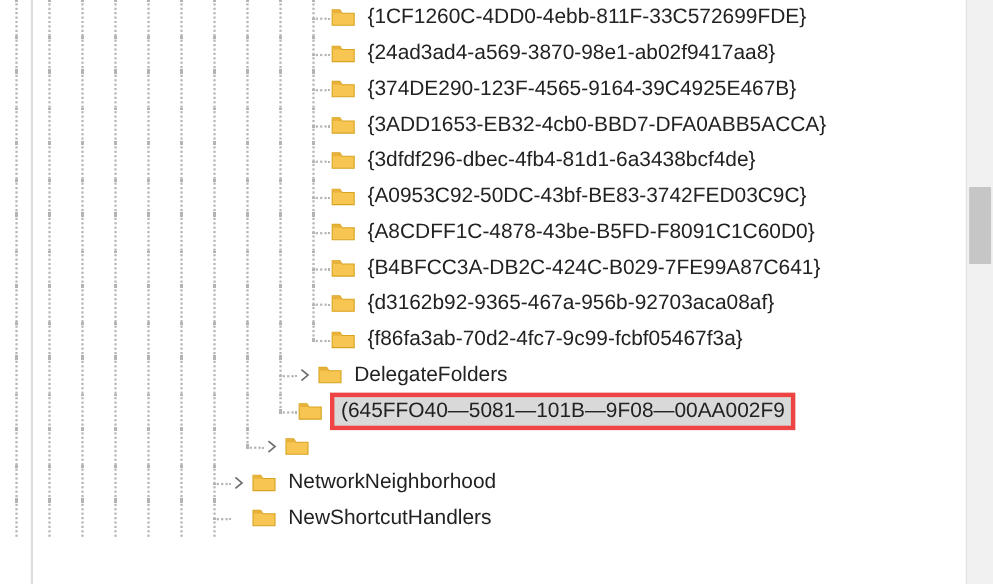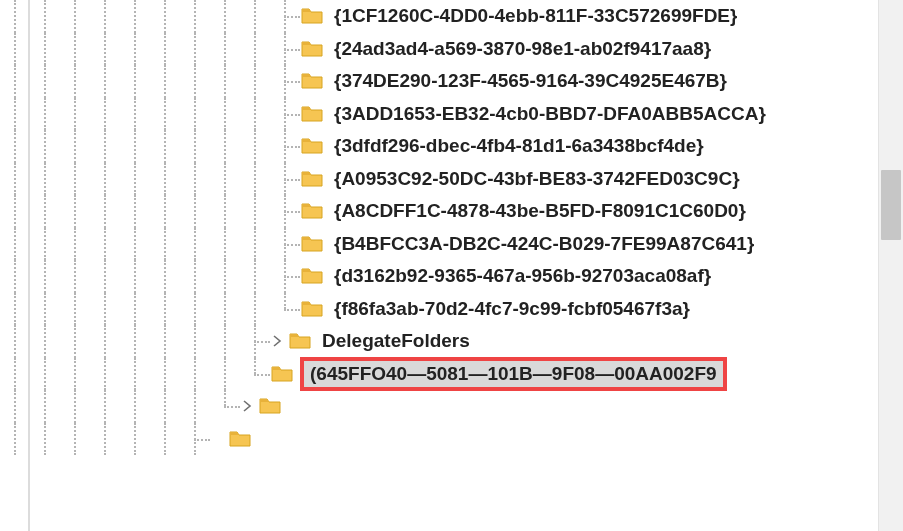--- a/index.html
+++ b/index.html
@@ -70,21 +70,20 @@
   .folder {
     width: 24px;
     height: 24px;
     flex: 0 0 auto;
     margin-right: 10px;
   }
   .label {
     flex: 0 1 auto;
     overflow: hidden;
     text-overflow: clip;
-    font-weight: bold;
   }
   .row.selected {
     
   }
   .row.selected .hl {
     background: #d9d9d9;
     border: 4px solid #ef4444;
     padding: 2px 6px;
     margin-left: -4px;
   }
@@ -349,34 +348,54 @@
         <svg width="10" height="12" viewBox="0 0 10 12">
           <path d="M2 1 L8 6 L2 11" fill="none" stroke="#707070" stroke-width="1.6"></path>
         </svg>
       </span>
     <span class="folder"><svg viewBox="0 0 24 24" width="24" height="24">
           <path d="M2 5h7l2 3h11v11H2z" fill="#f6c552" stroke="#d7a420"></path>
           <path d="M2 5h7l2 3H2z" fill="#e8b23a"></path>
         </svg></span>
   </div>
 
+  <div class="row">
+    <span class="dots"></span>
+      <span class="dots"></span>
+      <span class="dots"></span>
+      <span class="dots"></span>
+      <span class="dots"></span>
+      <span class="dots"></span>
+    <span class="dots tee"></span>
+    <span class="chev">
+        <svg width="10" height="12" viewBox="0 0 10 12">
+          <path d="M2 1 L8 6 L2 11" fill="none" stroke="#707070" stroke-width="1.6"></path>
+        </svg>
+      </span>
+    <span class="folder"><svg viewBox="0 0 24 24" width="24" height="24">
+          <path d="M2 5h7l2 3h11v11H2z" fill="#f6c552" stroke="#d7a420"></path>
+          <path d="M2 5h7l2 3H2z" fill="#e8b23a"></path>
+        </svg></span>
+    <span class="label">NetworkNeighborhood</span>
+  </div>
 
   <div class="row">
     <span class="dots"></span>
       <span class="dots"></span>
       <span class="dots"></span>
       <span class="dots"></span>
       <span class="dots"></span>
       <span class="dots"></span>
     <span class="dots tee"></span>
     <span class="chev"></span>
     <span class="folder"><svg viewBox="0 0 24 24" width="24" height="24">
           <path d="M2 5h7l2 3h11v11H2z" fill="#f6c552" stroke="#d7a420"></path>
           <path d="M2 5h7l2 3H2z" fill="#e8b23a"></path>
         </svg></span>
+    <span class="label">NewShortcutHandlers</span>
   </div>
 
 
 </div>
 
 <div class="scrollbar">
   <div class="thumb"></div>
 </div>
 
 </body></html>

